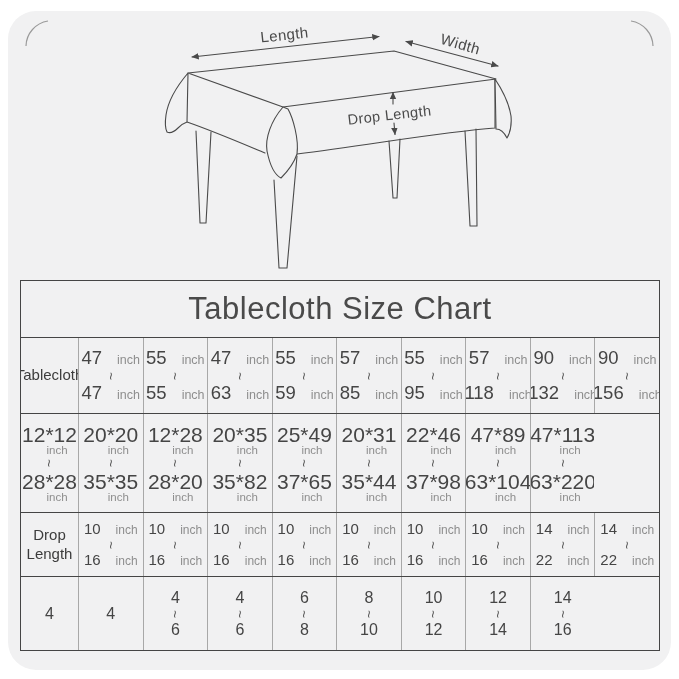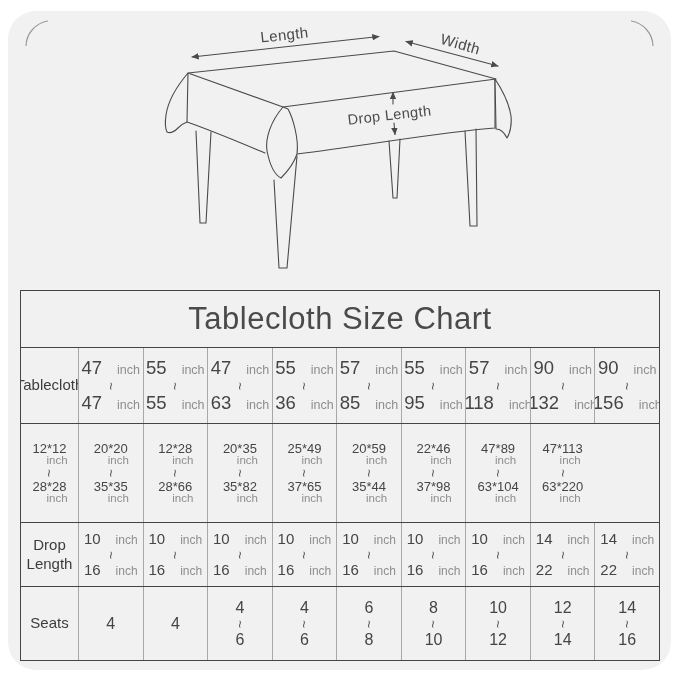--- a/index.html
+++ b/index.html
@@ -16,21 +16,21 @@
   .diagram-svg{
     position:absolute;left:0;top:0;width:679px;height:280px;
   }
   .draw{stroke:#4a4a4a;stroke-width:1.1;fill:none;stroke-linecap:round;stroke-linejoin:round;}
   .fillbg{fill:#f1f1f2;}
   .arc{stroke:#9a9a9a;stroke-width:1.2;fill:none;}
   .dim-text{fill:#4a4a4a;font-family:"Liberation Sans",sans-serif;letter-spacing:.4px;}
 
   
   .chart{
-    position:absolute;left:20px;top:290px;width:640px;
+    position:absolute;left:20px;top:280px;width:640px;
     border:1.5px solid #454545;box-sizing:border-box;
     color:#3f3f3f;
   }
   .title-row{
     height:56px;display:flex;align-items:center;justify-content:center;
     border-bottom:1.5px solid #454545;
   }
   .chart-title{font-size:31px;color:#4a4a4a;letter-spacing:.5px;}
   .trow{
     display:grid;grid-template-columns:57px repeat(9,1fr);
@@ -45,21 +45,21 @@
     border-left:1px solid #a8a8a8;line-height:1.12;overflow:hidden;
   }
   .cell:first-child{border-left:none;}
   .label-cell{font-size:15px;color:#3c3c3c;text-align:center;line-height:1.25;padding:0 2px;}
   .line{white-space:nowrap;display:flex;align-items:baseline;}
   .num{color:#454545;}
   .unit{color:#8e8e8e;margin-left:15px;}
   .unit-line{margin-top:-2px;line-height:1;}
   .trow-0 .num{font-size:18.5px;}
   .trow-0 .unit{font-size:12.5px;}
-  .trow-1 .num{font-size:13px;}
+  .trow-1 .num{font-size:21px;}
   .trow-1 .unit{font-size:11.5px;}
   .trow-2 .num{font-size:15px;}
   .trow-2 .unit{font-size:12px;}
   .trow-3 .num{font-size:16px;}
   .tilde-line{height:12px;display:flex;align-items:center;justify-content:center;margin:1px 0;}
   .tilde{
     display:inline-block;transform:rotate(90deg);
     font-size:14px;color:#5a5a5a;line-height:10px;
   }
 </style>
@@ -149,21 +149,21 @@
         </div>
         <div class="cell data-cell">
           <div class="line">
             <span class="num">55</span>
             <span class="unit">inch</span>
           </div>
           <div class="tilde-line">
             <span class="tilde">~</span>
           </div>
           <div class="line">
-            <span class="num">36</span>
+            <span class="num">59</span>
             <span class="unit">inch</span>
           </div>
         </div>
         <div class="cell data-cell">
           <div class="line">
             <span class="num">57</span>
             <span class="unit">inch</span>
           </div>
           <div class="tilde-line">
             <span class="tilde">~</span>
@@ -255,21 +255,21 @@
         </div>
         <div class="cell data-cell">
           <div class="line">
             <span class="num">12*28</span>
           </div>
           <div class="unit unit-line">inch</div>
           <div class="tilde-line">
             <span class="tilde">~</span>
           </div>
           <div class="line">
-            <span class="num">28*66</span>
+            <span class="num">28*20</span>
           </div>
           <div class="unit unit-line">inch</div>
         </div>
         <div class="cell data-cell">
           <div class="line">
             <span class="num">20*35</span>
           </div>
           <div class="unit unit-line">inch</div>
           <div class="tilde-line">
             <span class="tilde">~</span>
@@ -287,21 +287,21 @@
           <div class="tilde-line">
             <span class="tilde">~</span>
           </div>
           <div class="line">
             <span class="num">37*65</span>
           </div>
           <div class="unit unit-line">inch</div>
         </div>
         <div class="cell data-cell">
           <div class="line">
-            <span class="num">20*59</span>
+            <span class="num">20*31</span>
           </div>
           <div class="unit unit-line">inch</div>
           <div class="tilde-line">
             <span class="tilde">~</span>
           </div>
           <div class="line">
             <span class="num">35*44</span>
           </div>
           <div class="unit unit-line">inch</div>
         </div>
@@ -459,21 +459,20 @@
           <div class="tilde-line">
             <span class="tilde">~</span>
           </div>
           <div class="line">
             <span class="num">22</span>
             <span class="unit">inch</span>
           </div>
         </div>
       </div>
       <div class="trow trow-3">
-        <div class="cell label-cell">Seats</div>
         <div class="cell data-cell">
           <div class="line">
             <span class="num">4</span>
           </div>
         </div>
         <div class="cell data-cell">
           <div class="line">
             <span class="num">4</span>
           </div>
         </div>

